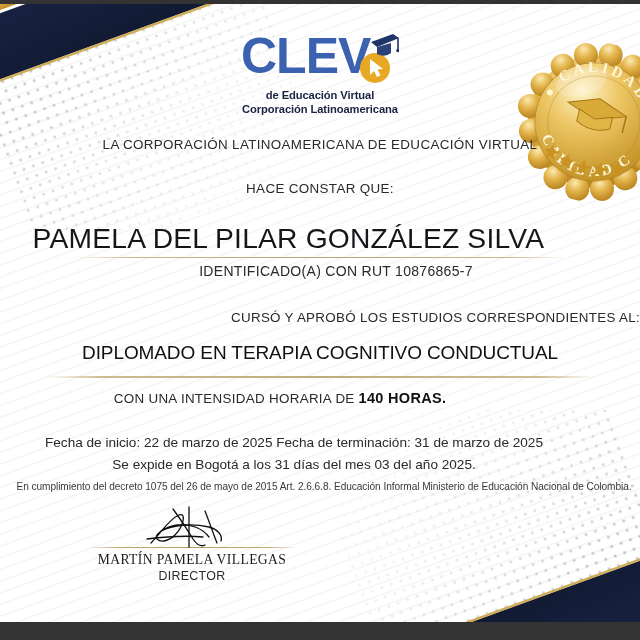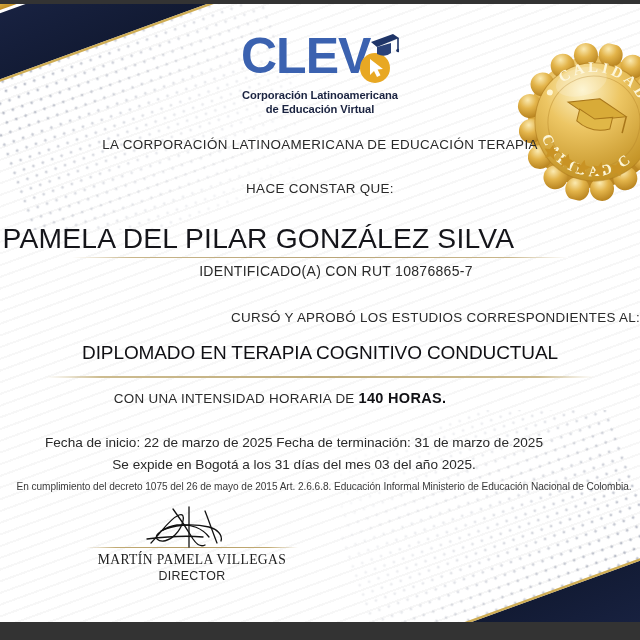--- a/index.html
+++ b/index.html
@@ -134,21 +134,21 @@
     text-align: center;
     font-size: 13.4px;
     color: #2a2a2a;
     letter-spacing: 0.35px;
   }
 
   .name-wrap {
     position: absolute;
     left: 0; top: 222px;
     width: 547px;
-    text-align: left;
+    text-align: right;
   }
   .name {
     display: inline-block;
     font-size: 28.5px;
     color: #15151a;
     letter-spacing: 0.2px;
     white-space: nowrap;
     font-weight: normal;
     transform: scaleX(0.99);
   }
@@ -428,26 +428,26 @@
         <path d="M 129,31 L 129,47 L 133,43 L 136,49 L 139.5,47.2 L 136.6,41.6 L 142,41 Z" fill="#ffffff"></path>
 
         <g>
           <polygon points="130,14 152,6 158,10 136,19" fill="#1f3568"></polygon>
           <path d="M 136,19 L 136,26 Q 144,30 150,25 L 150,15" fill="#2a4279"></path>
           <line x1="157" y1="10" x2="157" y2="22" stroke="#1f3568" stroke-width="1.6"></line>
           <circle cx="157" cy="22.5" r="1.8" fill="#1f3568"></circle>
         </g>
       </svg>
       <div class="logo-sub">
+        <div>de Educación Virtual</div>
         <div>Corporación Latinoamericana</div>
-        <div>de Educación Virtual</div>
       </div>
     </div>
 
-    <div class="line-org">LA CORPORACIÓN LATINOAMERICANA DE EDUCACIÓN TERAPIA</div>
+    <div class="line-org">LA CORPORACIÓN LATINOAMERICANA DE EDUCACIÓN VIRTUAL</div>
 
     <div class="line-hace">HACE CONSTAR QUE:</div>
 
     <div class="name-wrap">
       <span class="name">PAMELA DEL PILAR GONZÁLEZ SILVA</span>
     </div>
     <div class="name-rule"></div>
 
     <div class="line-id">IDENTIFICADO(A) CON RUT 10876865-7</div>
 

